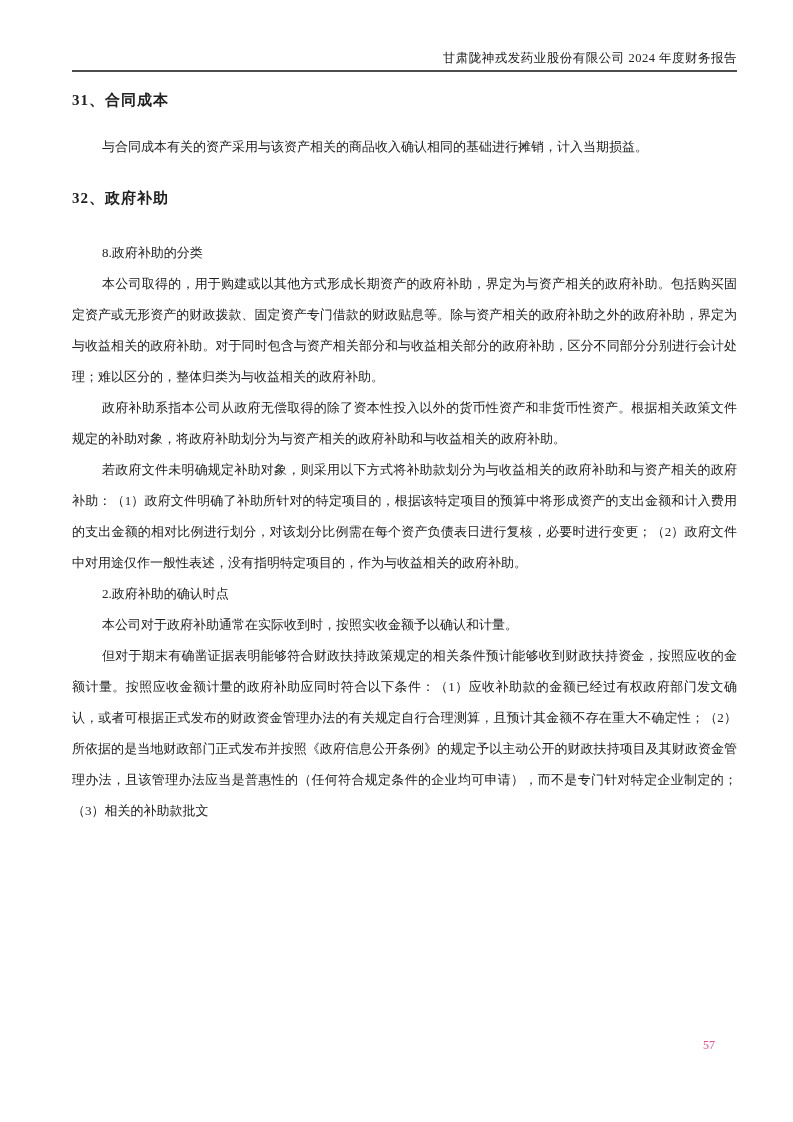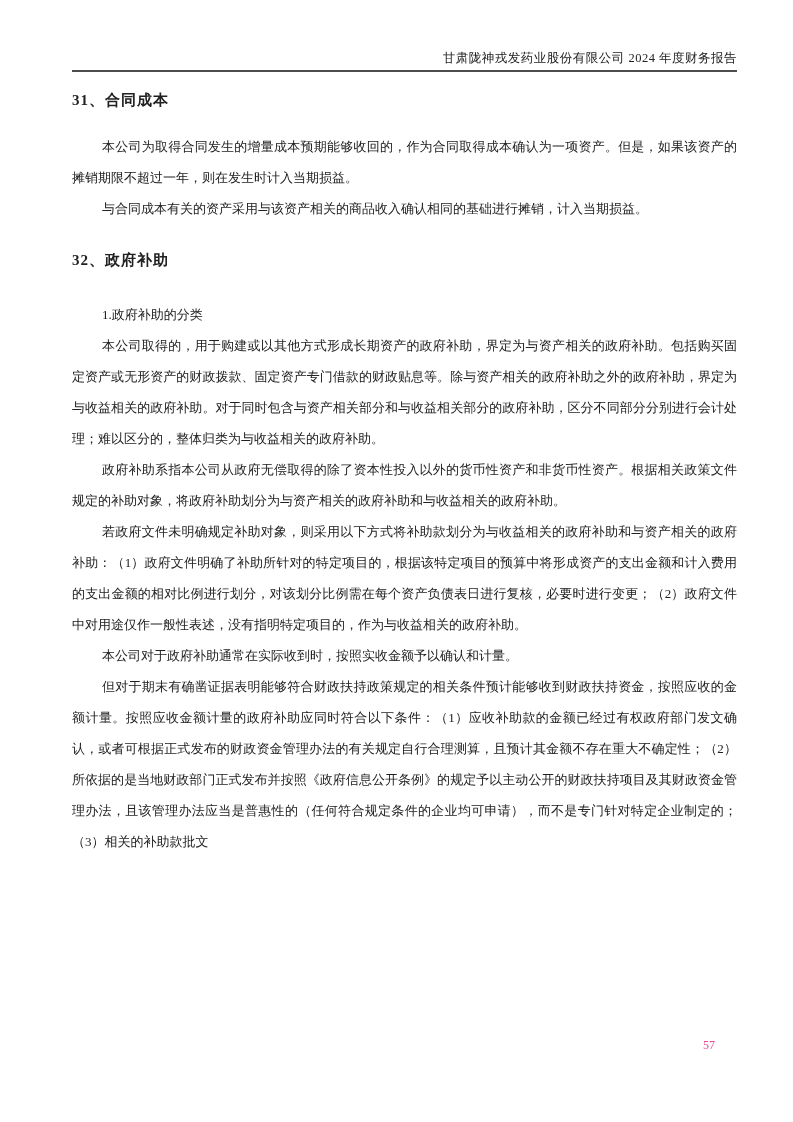--- a/index.html
+++ b/index.html
@@ -62,30 +62,30 @@
 
 <div class="page">
   <div class="content">
 
     <div class="page-header">
       <span>甘肃陇神戎发药业股份有限公司 2024 年度财务报告</span>
     </div>
 
     <section>
       <h2 class="section-heading heading-31">31、合同成本</h2>
-      <p class="para">本公司为取得合同发生的增量成本预期能够收回的，作为合同取得成本确认为一项资产。但是，如果该资产的摊销期限不超过一年，则在发生时计入当期损益。</p>
       <p class="para">与合同成本有关的资产采用与该资产相关的商品收入确认相同的基础进行摊销，计入当期损益。</p>
     </section>
 
     <section>
       <h2 class="section-heading heading-32">32、政府补助</h2>
-      <p class="para">1.政府补助的分类</p>
+      <p class="para">8.政府补助的分类</p>
       <p class="para">本公司取得的，用于购建或以其他方式形成长期资产的政府补助，界定为与资产相关的政府补助。包括购买固定资产或无形资产的财政拨款、固定资产专门借款的财政贴息等。除与资产相关的政府补助之外的政府补助，界定为与收益相关的政府补助。对于同时包含与资产相关部分和与收益相关部分的政府补助，区分不同部分分别进行会计处理；难以区分的，整体归类为与收益相关的政府补助。</p>
       <p class="para">政府补助系指本公司从政府无偿取得的除了资本性投入以外的货币性资产和非货币性资产。根据相关政策文件规定的补助对象，将政府补助划分为与资产相关的政府补助和与收益相关的政府补助。</p>
       <p class="para">若政府文件未明确规定补助对象，则采用以下方式将补助款划分为与收益相关的政府补助和与资产相关的政府补助：（1）政府文件明确了补助所针对的特定项目的，根据该特定项目的预算中将形成资产的支出金额和计入费用的支出金额的相对比例进行划分，对该划分比例需在每个资产负债表日进行复核，必要时进行变更；（2）政府文件中对用途仅作一般性表述，没有指明特定项目的，作为与收益相关的政府补助。</p>
+      <p class="para">2.政府补助的确认时点</p>
       <p class="para">本公司对于政府补助通常在实际收到时，按照实收金额予以确认和计量。</p>
       <p class="para">但对于期末有确凿证据表明能够符合财政扶持政策规定的相关条件预计能够收到财政扶持资金，按照应收的金额计量。按照应收金额计量的政府补助应同时符合以下条件：（1）应收补助款的金额已经过有权政府部门发文确认，或者可根据正式发布的财政资金管理办法的有关规定自行合理测算，且预计其金额不存在重大不确定性；（2）所依据的是当地财政部门正式发布并按照《政府信息公开条例》的规定予以主动公开的财政扶持项目及其财政资金管理办法，且该管理办法应当是普惠性的（任何符合规定条件的企业均可申请），而不是专门针对特定企业制定的；（3）相关的补助款批文</p>
     </section>
 
   </div>
 
   <div class="page-footer">
     <span>57</span>
   </div>
 </div>

